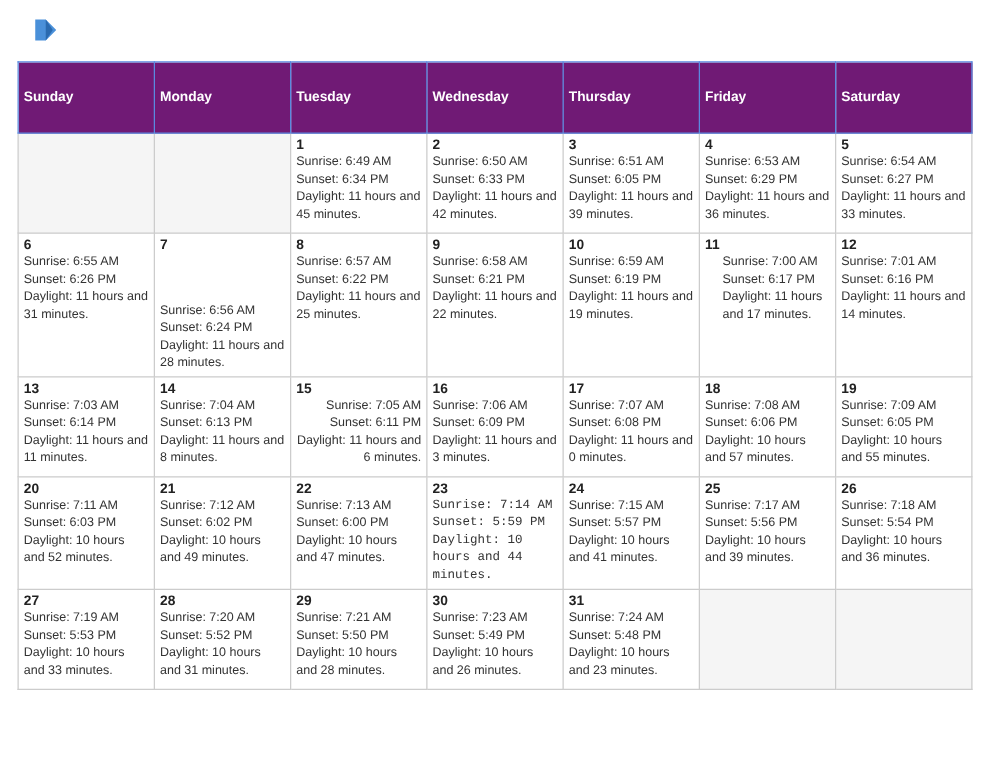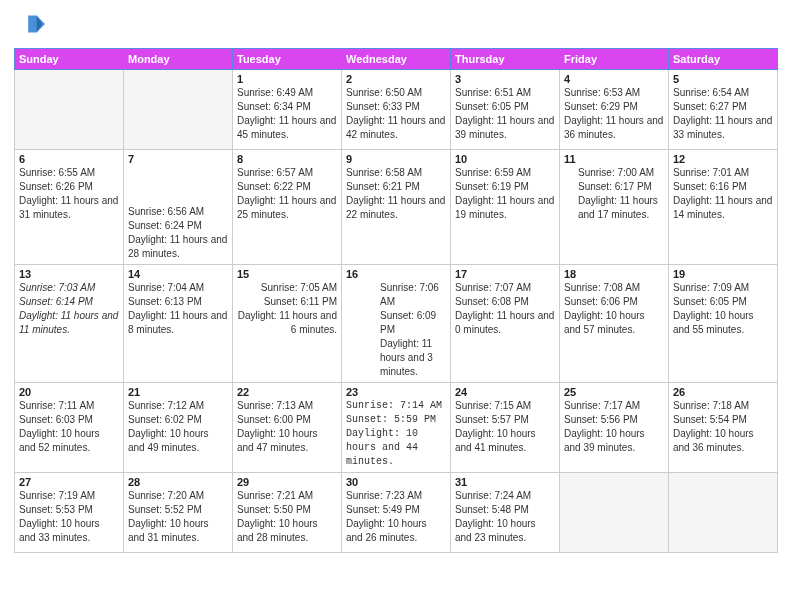--- a/index.html
+++ b/index.html
@@ -51,25 +51,25 @@
     .subtitle {
       font-size: 13px;
       color: #444;
     }
     .calendar {
       width: 100%;
       border-collapse: collapse;
       table-layout: fixed;
     }
     .calendar th {
-      background: #d946ef;
+      background: #701a75;
       color: #fff;
       font-size: 11px;
       font-weight: bold;
-      padding: 4px 4px;
+      padding: 22px 4px;
       text-align: left;
       border: 1px solid #5a8adf;
     }
     .calendar td {
       border: 1px solid #ccc;
       vertical-align: top;
       padding: 3px 4px;
       height: 80px;
       font-size: 9.5px;
       color: #222;
@@ -199,39 +199,39 @@
           <td>
             <div class="day-num">12</div>
             <div class="day-info" style="white-space: pre-line;">Sunrise: 7:01 AM
 Sunset: 6:16 PM
 Daylight: 11 hours and 14 minutes.</div>
           </td>
         </tr>
         <tr>
           <td>
             <div class="day-num">13</div>
-            <div class="day-info" style="white-space: pre-line; font-style: italic;">Sunrise: 7:03 AM
+            <div class="day-info" style="white-space: pre-line;">Sunrise: 7:03 AM
 Sunset: 6:14 PM
 Daylight: 11 hours and 11 minutes.</div>
           </td>
           <td>
             <div class="day-num">14</div>
             <div class="day-info" style="white-space: pre-line;">Sunrise: 7:04 AM
 Sunset: 6:13 PM
 Daylight: 11 hours and 8 minutes.</div>
           </td>
           <td>
             <div class="day-num">15</div>
             <div class="day-info" style="white-space: pre-line; text-align: right;">Sunrise: 7:05 AM
 Sunset: 6:11 PM
 Daylight: 11 hours and 6 minutes.</div>
           </td>
           <td>
             <div class="day-num">16</div>
-            <div class="day-info" style="white-space: pre-line; margin-left: 34px;">Sunrise: 7:06 AM
+            <div class="day-info" style="white-space: pre-line;">Sunrise: 7:06 AM
 Sunset: 6:09 PM
 Daylight: 11 hours and 3 minutes.</div>
           </td>
           <td>
             <div class="day-num">17</div>
             <div class="day-info" style="white-space: pre-line;">Sunrise: 7:07 AM
 Sunset: 6:08 PM
 Daylight: 11 hours and 0 minutes.</div>
           </td>
           <td>

